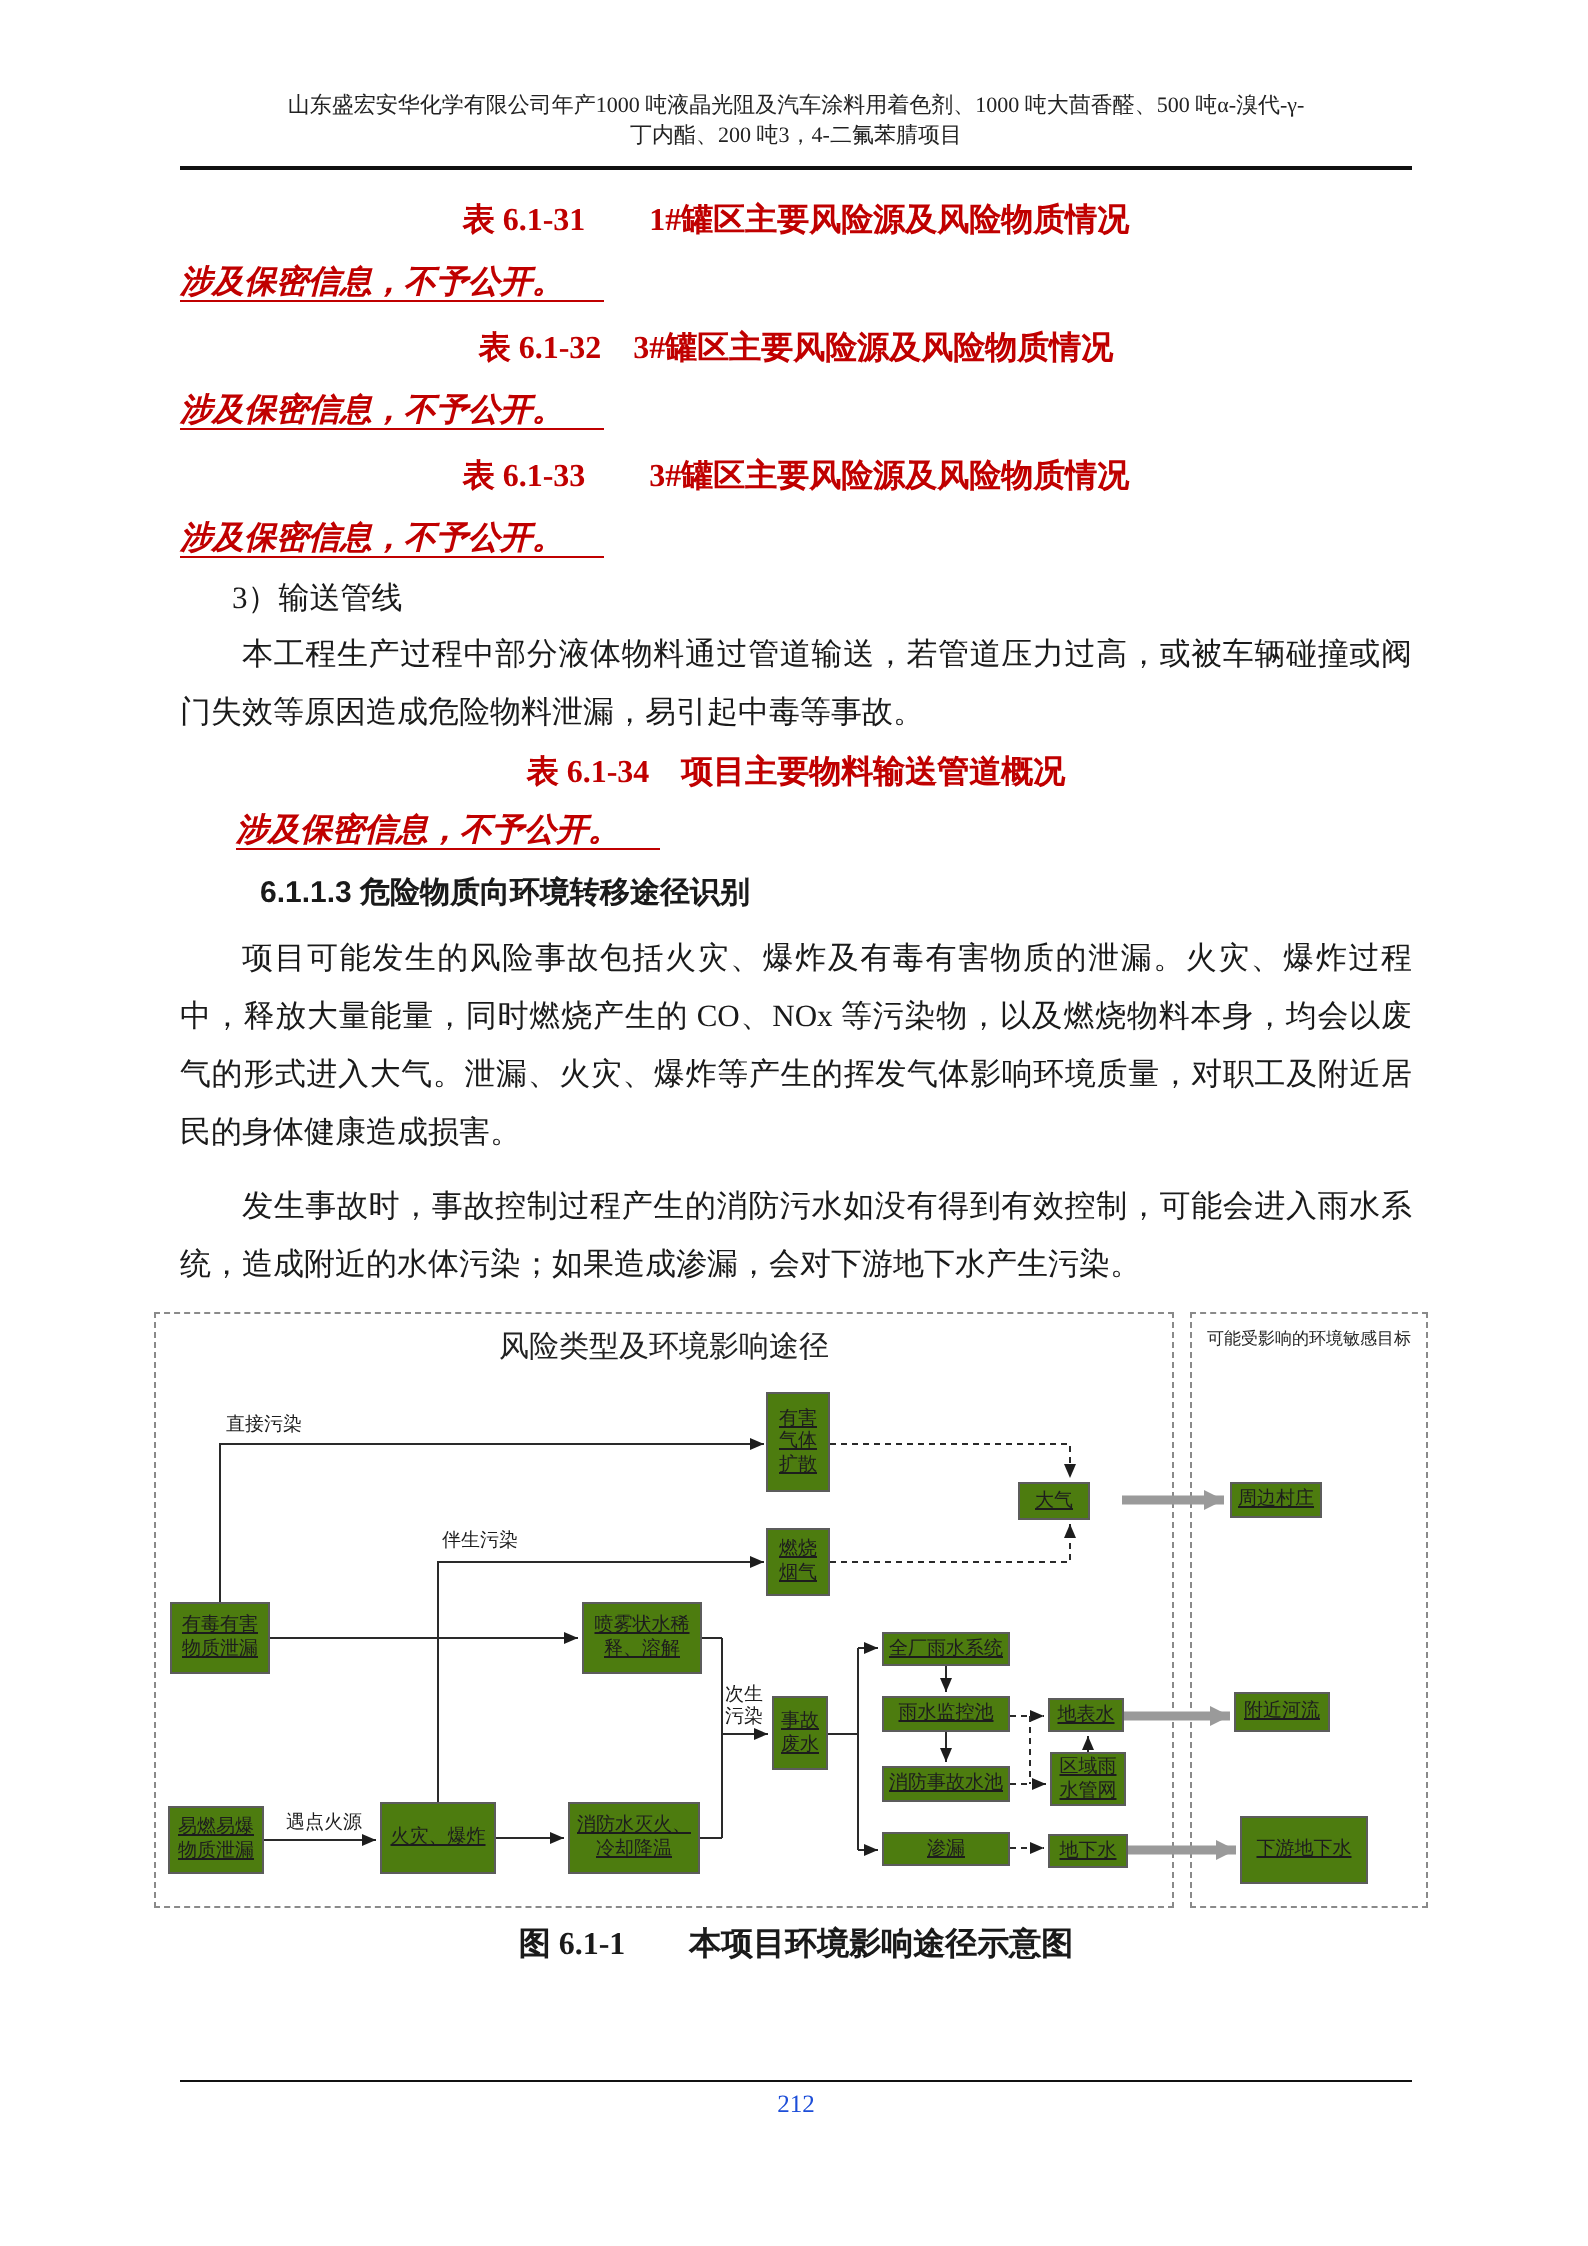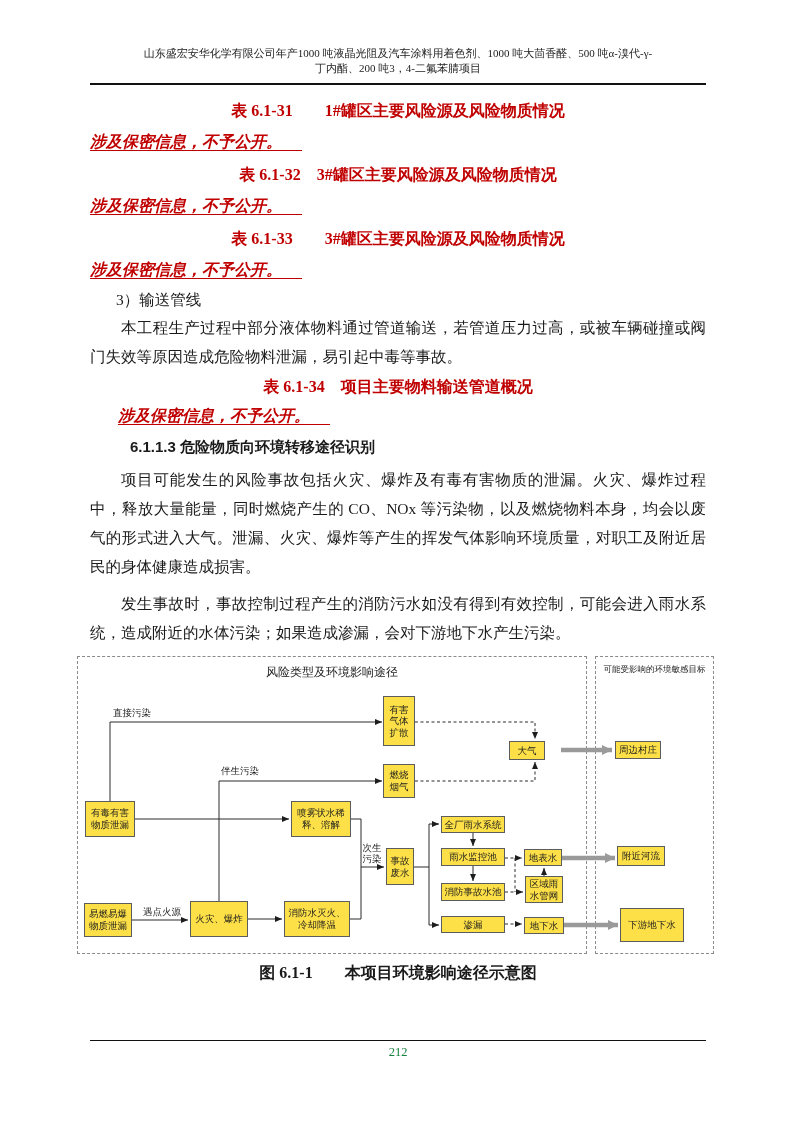--- a/index.html
+++ b/index.html
@@ -29,38 +29,38 @@
   .heading { font-weight:bold; font-size:15px; line-height:24px;
              margin:8px 0 0 0; padding-left:40px;
              font-family:"Liberation Sans","DejaVu Sans",sans-serif; }
   .figcap { text-align:center; font-weight:bold; font-size:16px;
             line-height:24px; margin:2px 0 0 0; }
   
   .diagram { position:relative; width:640px; height:305px; margin:7px 0 0 -13px;
              font-family:"DejaVu Sans","Liberation Sans",sans-serif; }
   .panel { position:absolute; border:1px dashed #8a8a8a; box-sizing:border-box; background:transparent; }
   .panel-title { position:absolute; top:7px; left:0; right:0; text-align:center;
-                 font-size:12px; color:#222; }
+                 font-size:15px; color:#222; }
   .panel-title.small { font-size:8.5px; }
   .dsvg { position:absolute; left:0; top:0; z-index:1; }
-  .node { position:absolute; z-index:2; border:1px solid #5c5c5c; background:#fde047;
+  .node { position:absolute; z-index:2; border:1px solid #5c5c5c; background:#4d7c0f;
           display:flex; align-items:center; justify-content:center; text-align:center;
-          font-size:9.5px; line-height:1.22; color:#1d1d1d; padding:1px; box-sizing:border-box; }
+          font-size:9.5px; line-height:1.22; color:#1d1d1d; padding:1px; box-sizing:border-box;text-decoration:underline; }
   .elabel { position:absolute; z-index:2; font-size:9.5px; color:#1d1d1d;
             white-space:nowrap; line-height:1.15; }
   .elabel.wrap { white-space:normal; width:22px; text-align:center; }
   .dsvg .ln  { stroke:#2a2a2a; stroke-width:1; fill:none; }
   .dsvg .dsh { stroke:#2a2a2a; stroke-width:1; fill:none; stroke-dasharray:3 2.5; }
   .dsvg .thick { stroke:var(--arrowgray,#9a9a9a); stroke-width:4.5; fill:none; }
   #ab path { fill:#1d1d1d; }
   #ag path { fill:var(--arrowgray,#9a9a9a); }
   
   .footer { position:absolute; left:90px; right:88px; top:1040px;
             border-top:1.5px solid #111; text-align:center;
-            font-size:12.5px; padding-top:4px; color:#15803d; }
+            font-size:12.5px; padding-top:4px; color:#1d4ed8; }
 </style>
 </head>
 <body>
 
 <div class="page">
 
   <div class="header">
     <div class="header-text">山东盛宏安华化学有限公司年产1000 吨液晶光阻及汽车涂料用着色剂、1000 吨大茴香醛、500 吨α-溴代-γ-</div>
     <div class="header-text">丁内酯、200 吨3，4-二氟苯腈项目</div>
     <div class="header-rule"></div>

